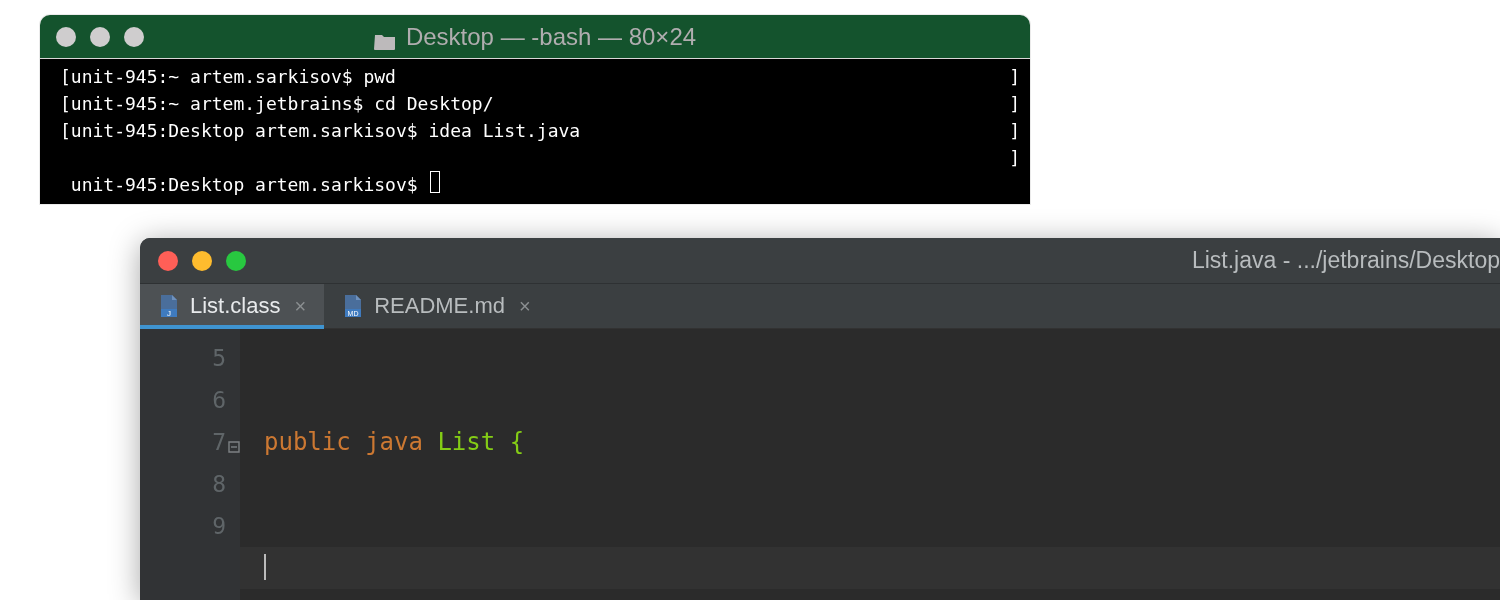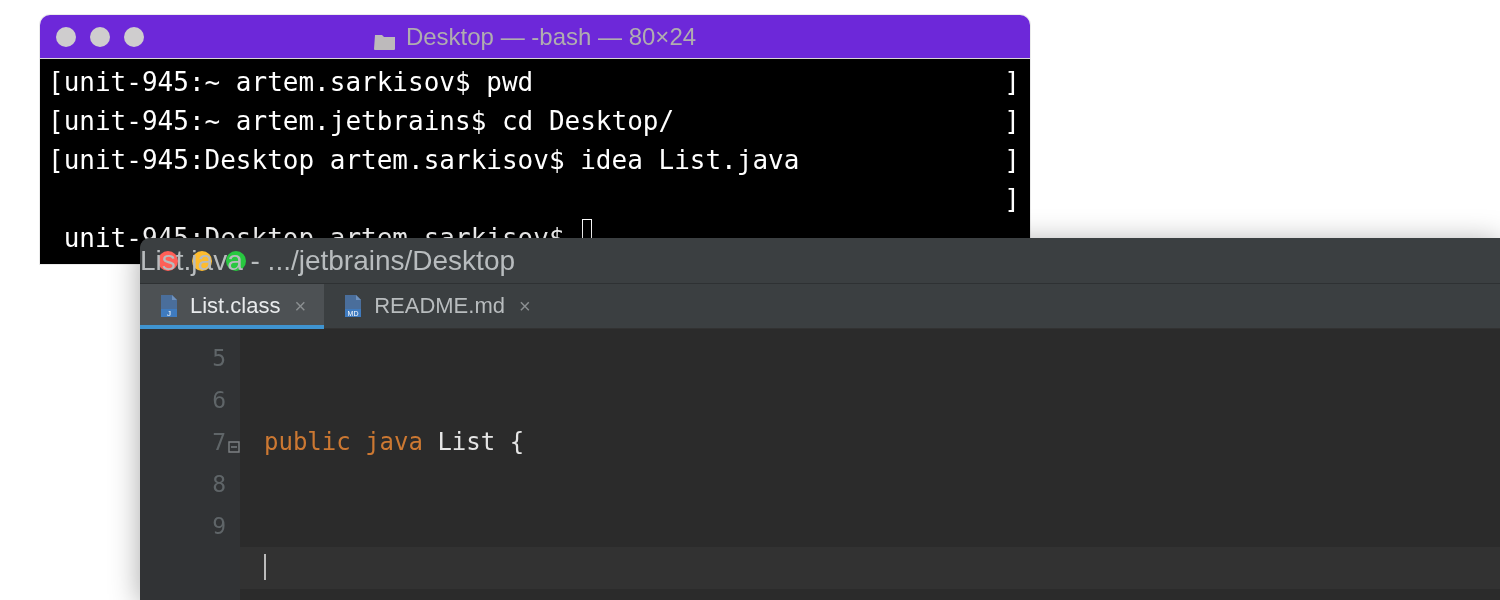--- a/index.html
+++ b/index.html
@@ -17,21 +17,21 @@
     position: absolute;
     left: 40px;
     top: 15px;
     width: 990px;
     border-radius: 10px 10px 0 0;
     overflow: hidden;
     box-shadow: 0 0 0 1px rgba(0,0,0,0.08);
   }
   .terminal-titlebar {
     height: 44px;
-    background: #6d28d9;
+    background: #14532d;
     display: flex;
     align-items: center;
     padding: 0 16px;
     position: relative;
     border-bottom: 1px solid #d9d6d7;
   }
   .traffic-lights {
     display: flex;
     gap: 14px;
   }
@@ -51,23 +51,23 @@
     justify-content: center;
     gap: 10px;
     pointer-events: none;
   }
   .folder-icon {
     width: 22px; height: 18px; display: inline-block;
   }
   .terminal-body {
     background: #000000;
     color: #ffffff;
-    font-size: 26px;
+    font-size: 18px;
     line-height: 1.5;
-    padding: 4px 10px 6px 8px;
+    padding: 4px 10px 6px 20px;
     font-family: Menlo, Monaco, monospace;
   }
   .term-line {
     display: flex;
     white-space: pre;
   }
   .term-left { flex: 0 0 auto; }
   .term-fill { flex: 1 1 auto; }
   .term-right { flex: 0 0 auto; }
   .term-cursor {
@@ -100,23 +100,23 @@
     position: relative;
     border-bottom: 1px solid #2e3133;
   }
   .ide-traffic { display: flex; gap: 14px; }
   .tl-red   { background: #ff5f57; }
   .tl-yellow{ background: #febc2e; }
   .tl-green { background: #28c840; }
   .ide-title {
     position: absolute;
     left: 0; right: 0;
-    text-align: left;
+    text-align: right;
     font-family: -apple-system, "Helvetica Neue", Arial, sans-serif;
-    font-size: 28px;
+    font-size: 23px;
     color: #b8bcbe;
     pointer-events: none;
   }
 
   .ide-tabs {
     display: flex;
     background: #3b3f41;
     height: 45px;
     align-items: stretch;
     border-bottom: 1px solid #323232;
@@ -183,21 +183,21 @@
     padding: 8px 0 0 24px;
     font-size: 24px;
     line-height: 42px;
     font-family: Menlo, Monaco, monospace;
     color: #a9b7c6;
     white-space: pre;
   }
   .code .row { height: 42px; display:block; }
   .hl-line { background: #323232; display:block; height:42px; margin-left:-24px; padding-left:24px; }
   .kw  { color: #cc7832; text-align: center; }
-  .id  { color: #e5e5e5; }
+  .id  { color: #84cc16; }
   .caret {
     display:inline-block;
     width: 2px;
     height: 26px;
     background: #bbbbbb;
     vertical-align: -4px;
   }
 </style>
 </head>
 <body>

